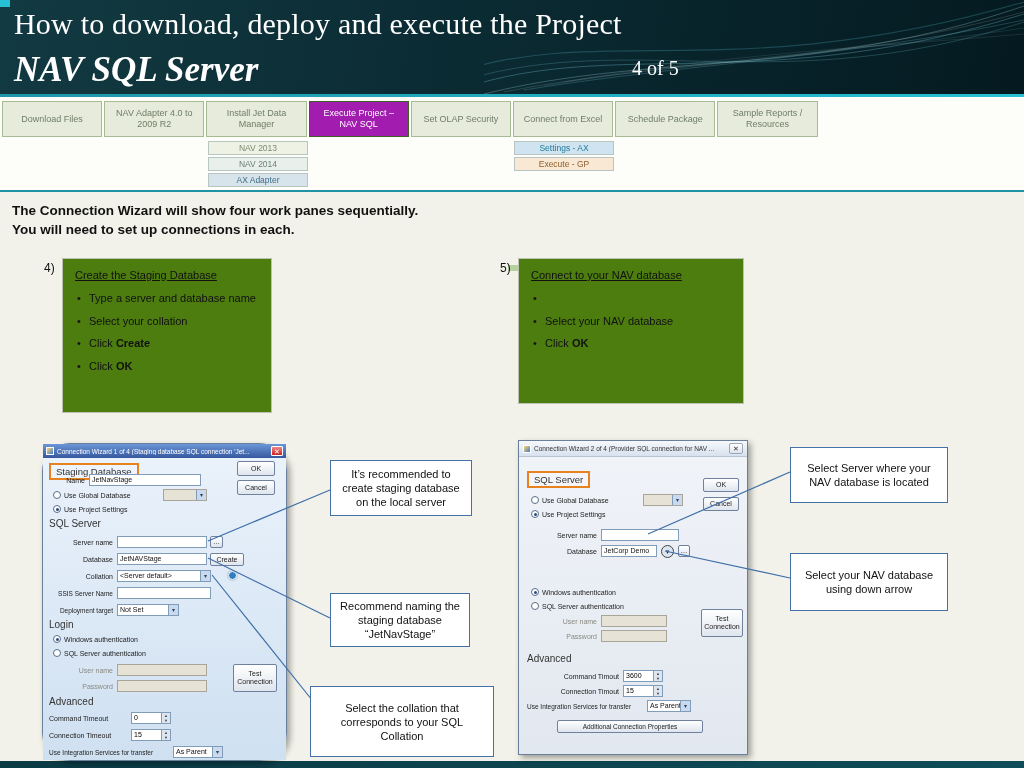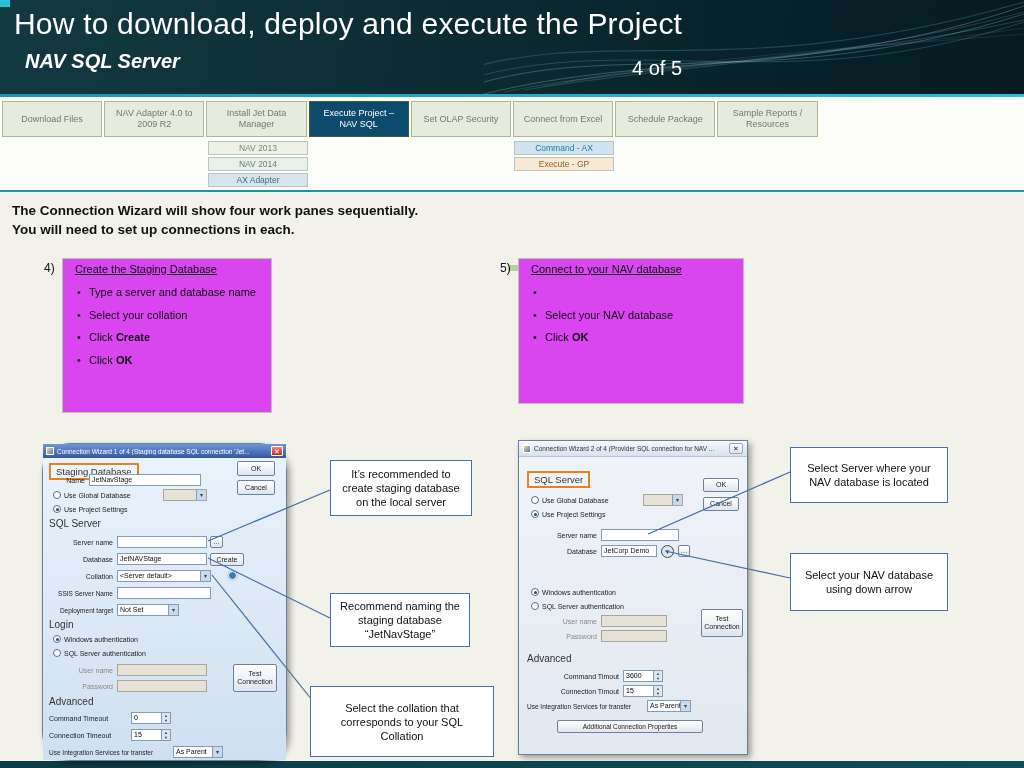--- a/index.html
+++ b/index.html
@@ -3,53 +3,53 @@
 <meta charset="utf-8">
 <style>
   *{margin:0;padding:0;box-sizing:border-box;}
   html,body{width:1024px;height:768px;}
   body{font-family:"Liberation Sans",sans-serif;background:#fff;}
   .slide{position:relative;width:1024px;height:768px;background:#f2f2ea;overflow:hidden;}
 
   
   .hdr{position:absolute;top:0;left:0;width:1024px;height:94px;
        background:linear-gradient(100deg,#123containers3c 0%,#0b2b33 45%,#041a20 100%);
-       background:linear-gradient(100deg,#123a42 0%,#0b2b33 45%,#041a20 100%);}
+       background:linear-gradient(100deg,#123a42 0%,#0b2b33 45%,#041a20 100%);font-family:Liberation Serif, serif;}
   .hdr-title{position:absolute;left:14px;top:7px;font-size:30px;color:#fff;letter-spacing:.2px;white-space:nowrap;}
-  .hdr-sub{position:absolute;left:25px;top:50px;font-size:20px;color:#fff;font-weight:bold;font-style:italic;white-space:nowrap;}
+  .hdr-sub{position:absolute;left:14px;top:50px;font-size:35px;color:#fff;font-weight:bold;font-style:italic;white-space:nowrap;}
   .hdr-page{position:absolute;left:632px;top:57px;font-size:20px;color:#fff;}
   .accent-sq{position:absolute;left:0;top:0;width:10px;height:7px;background:#27c0d4;}
   .hdr-line{position:absolute;top:94px;left:0;width:1024px;height:3px;background:linear-gradient(90deg,#1d96aa,#27c0d4);}
   .waves{position:absolute;right:0;top:0;pointer-events:none;}
 
   
   .tabs-zone{position:absolute;top:97px;left:0;width:1024px;height:93px;background:#fdfdfa;}
   .tabs{position:absolute;top:4px;left:2px;width:1020px;display:grid;grid-template-columns:repeat(10,1fr);gap:2px;}
   .tab{height:36px;background:#e7ebdc;border:1px solid #a8ba94;color:#6f7d66;font-size:9px;line-height:1.18;
        display:flex;align-items:center;justify-content:center;text-align:center;padding:2px 5px;cursor:default;}
-  .tab.active{background:#0c4a6e;border-color:#3c6120;color:#fff;}
+  .tab.active{background:#a21caf;border-color:#3c6120;color:#fff;}
   .substack{position:absolute;width:100px;}
   .sub{height:14px;border:1px solid #b8c6c2;font-size:8.5px;display:flex;align-items:center;justify-content:center;margin-top:2px;}
   .sub.s1{background:#eef2e4;color:#7e8a70;}
   .sub.s2{background:#e9f0ec;color:#6d8078;}
   .sub.s3{background:#d8e4ec;color:#3e6e86;}
   .sub.sax{background:#cfe4f0;color:#1f7a9e;}
   .sub.sgp{background:#f8e8d4;color:#8d5f2a;}
   .arrows{position:absolute;left:508px;top:165px;display:flex;gap:4px;}
   .arrow{width:19px;height:12px;background:#b7d0a0;
          clip-path:polygon(0 24%,55% 24%,55% 0,100% 50%,55% 100%,55% 76%,0 76%);}
   .arrow.dark{background:#2f6b11;}
   .content-line{position:absolute;top:190px;left:0;width:1024px;height:2px;background:#2191a4;}
 
   
   .intro{position:absolute;left:12px;top:201px;font-size:13.5px;font-weight:bold;color:#111;line-height:19px;}
 
   
   .stepnum{position:absolute;font-size:12px;color:#111;}
-  .stepbox{position:absolute;background:#d946ef;border:1px solid #bcc2b2;padding:4px 10px 8px 12px;}
+  .stepbox{position:absolute;background:#4d7c0f;border:1px solid #bcc2b2;padding:10px 10px 8px 12px;}
   .step-title{font-size:11px;color:#111;text-decoration:underline;margin-bottom:11px;}
   .bullet{display:flex;font-size:11px;color:#111;line-height:13.5px;margin-bottom:9px;}
   .bullet .dot{width:14px;flex:0 0 14px;padding-left:2px;}
 
   
   .dlg{position:absolute;border:1px solid #6a7f99;box-shadow:3px 3px 6px rgba(0,0,0,.35);z-index:4;}
   .dlg *{position:absolute;}
   .d1-body{left:0;top:14px;right:0;bottom:0;background:linear-gradient(#eaf2fb,#cfe0f1);}
   .d2-body{left:0;top:16px;right:0;bottom:0;background:linear-gradient(#f0f3f8,#e2e8f0);}
   .tbar1{left:0;top:0;width:100%;height:14px;background:linear-gradient(#6a97d8,#36589e);color:#fff;
@@ -125,21 +125,21 @@
       <div class="tab">Connect from Excel</div>
       <div class="tab">Schedule Package</div>
       <div class="tab">Sample Reports / Resources</div>
     </div>
     <div class="substack" style="left:208px;top:42px;">
       <div class="sub s1">NAV 2013</div>
       <div class="sub s2">NAV 2014</div>
       <div class="sub s3">AX Adapter</div>
     </div>
     <div class="substack" style="left:514px;top:42px;">
-      <div class="sub sax">Command - AX</div>
+      <div class="sub sax">Settings - AX</div>
       <div class="sub sgp">Execute - GP</div>
     </div>
     <div class="arrows">
       <span class="arrow"></span>
       <span class="arrow dark"></span>
       <span class="arrow"></span>
       <span class="arrow"></span>
       <span class="arrow"></span>
     </div>
   </div>

